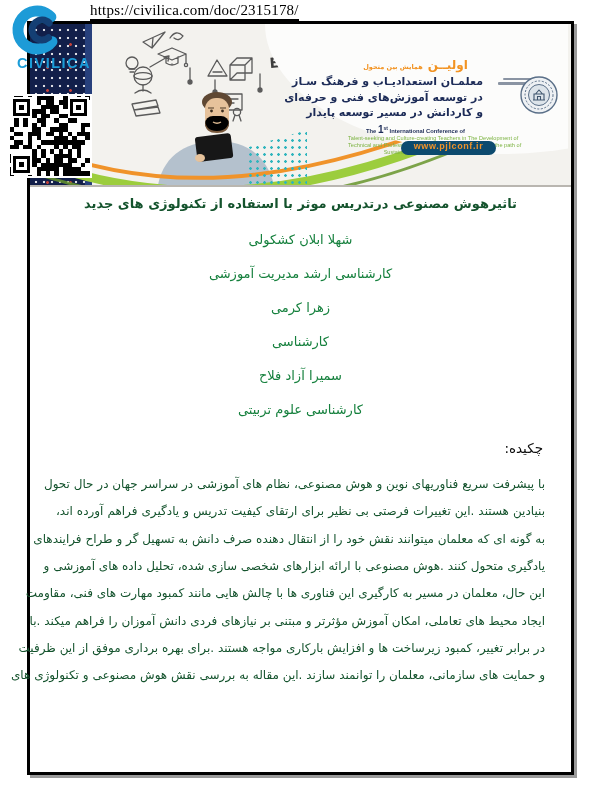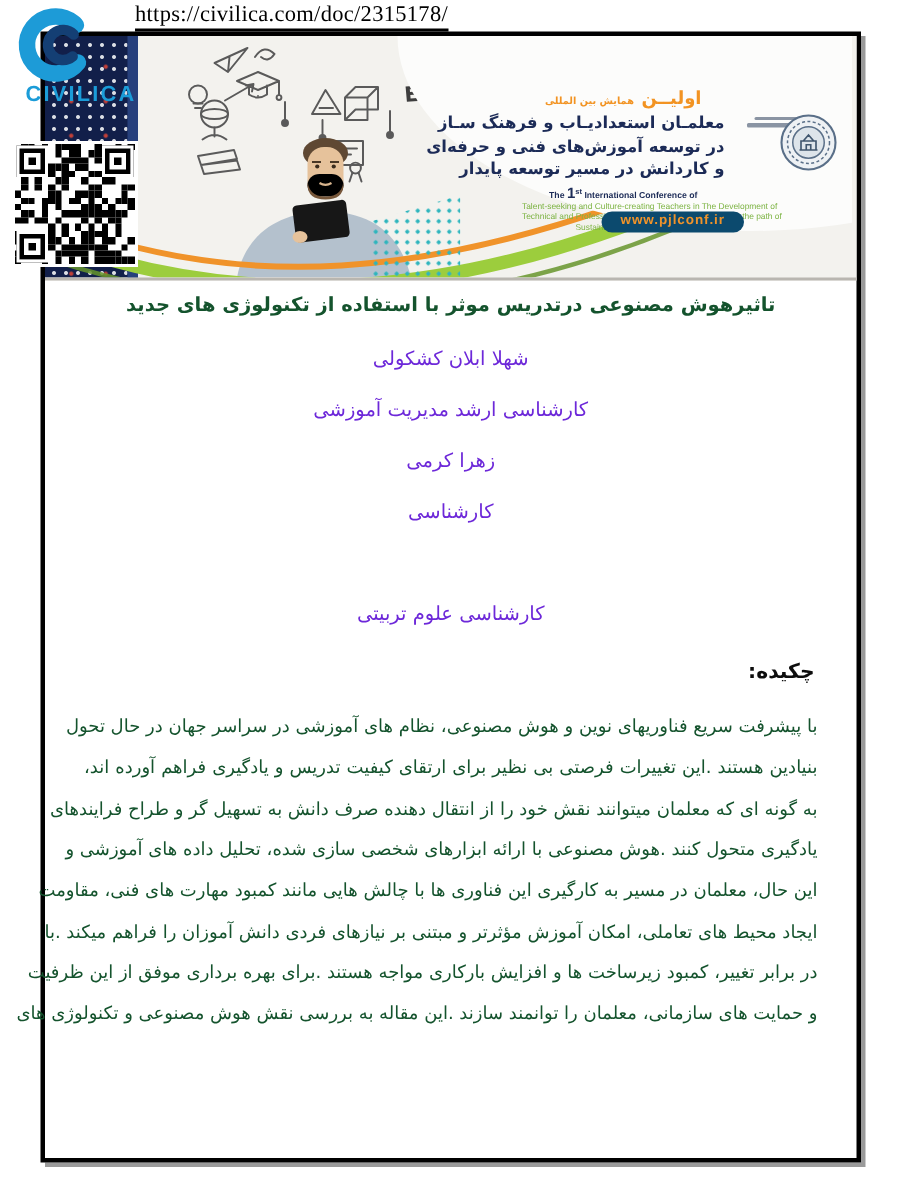--- a/index.html
+++ b/index.html
@@ -56,22 +56,22 @@
   #qr-cells{display:grid;grid-template-columns:repeat(18,4.45px);grid-auto-rows:4.45px;}
   #qr-cells .on{background:#000;}
   .finder{position:absolute;width:17px;height:17px;background:#000;border:2px solid #fff;
           box-shadow:inset 0 0 0 3px #000, inset 0 0 0 6px #fff;}
   .f-tl{left:3px;top:3px;} .f-tr{right:3px;top:3px;} .f-bl{left:3px;bottom:3px;}
 
   
   .a-title{position:absolute;left:0;top:172px;width:100%;text-align:center;direction:rtl;
            font-weight:bold;font-size:13px;color:#14532d;}
   .author{position:absolute;left:0;width:100%;text-align:center;direction:rtl;
-          font-size:13px;color:#6d28d9;}
-  .abstract-h{position:absolute;right:28px;top:416px;direction:rtl;font-weight:bold;
+          font-size:13px;color:#15803d;}
+  .abstract-h{position:absolute;right:28px;top:416px;direction:rtl;font-weight:normal;
               font-size:13.5px;color:#0d0d0d;}
   .abs{position:absolute;left:26px;top:447px;width:489px;direction:rtl;}
   .al{height:27.35px;line-height:27.35px;font-size:12px;color:#14532d;white-space:nowrap;
       text-align:justify;text-align-last:justify;}
 </style>
 </head>
 <body>
 
 <div class="screen">
 
@@ -131,21 +131,21 @@
 
       <div class="tealdots"></div>
 
       <svg class="panel" width="538" height="161" viewBox="0 0 538 161">
         <ellipse cx="470" cy="0" rx="235" ry="130" fill="#fcfcfb"></ellipse>
       </svg>
 
       <div class="conf">
         <div class="conf-pre">
           <span class="big">اولیــن</span>
-          <span class="small">همایش بین المللی</span>
+          <span class="small">همایش بین متحول</span>
         </div>
         <div class="conf-line">معلمـان استعدادیـاب و فرهنگ سـاز</div>
         <div class="conf-line">در توسعه آموزش‌های فنی و حرفه‌ای</div>
         <div class="conf-line">و کاردانش در مسیر توسعه پایدار</div>
         <div class="conf-en">
           <span>The</span>
           <span class="num">1</span><sup>st</sup>
           <span>International Conference of</span>
         </div>
         <div class="conf-desc">Talent-seeking and Culture-creating Teachers in The Development of</div>
@@ -166,20 +166,21 @@
         <div class="bar b2"></div>
       </div>
     </div>
 
     <div class="a-title">تاثیرهوش مصنوعی درتدریس موثر با استفاده از تکنولوژی های جدید</div>
 
     <div class="author" style="top:208px">شهلا ابلان کشکولی</div>
     <div class="author" style="top:242px">کارشناسی ارشد مدیریت آموزشی</div>
     <div class="author" style="top:276px">زهرا کرمی</div>
     <div class="author" style="top:310px">کارشناسی</div>
+    <div class="author" style="top:344px">سمیرا آزاد فلاح</div>
     <div class="author" style="top:378px">کارشناسی علوم تربیتی</div>
 
     <div class="abstract-h">چکیده:</div>
 
     <div class="abs">
       <div class="al">با پیشرفت سریع فناوریهای نوین و هوش مصنوعی، نظام های آموزشی در سراسر جهان در حال تحول</div>
       <div class="al">بنیادین هستند .این تغییرات فرصتی بی نظیر برای ارتقای کیفیت تدریس و یادگیری فراهم آورده اند،</div>
       <div class="al">به گونه ای که معلمان میتوانند نقش خود را از انتقال دهنده صرف دانش به تسهیل گر و طراح فرایندهای</div>
       <div class="al">یادگیری متحول کنند .هوش مصنوعی با ارائه ابزارهای شخصی سازی شده، تحلیل داده های آموزشی و</div>
       <div class="al">این حال، معلمان در مسیر به کارگیری این فناوری ها با چالش هایی مانند کمبود مهارت های فنی، مقاومت</div>

